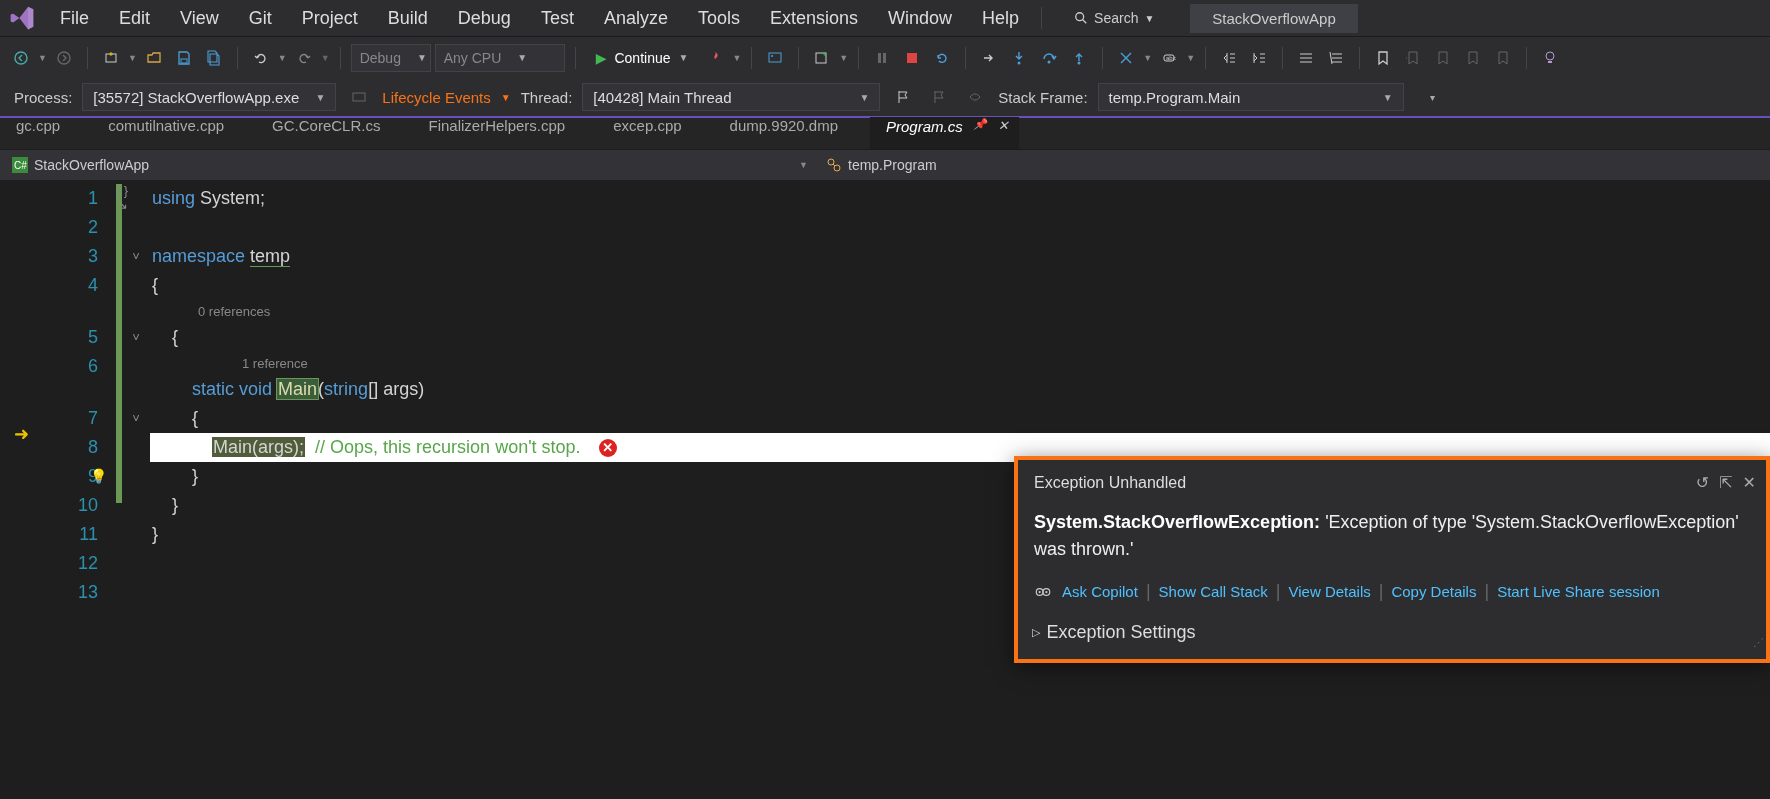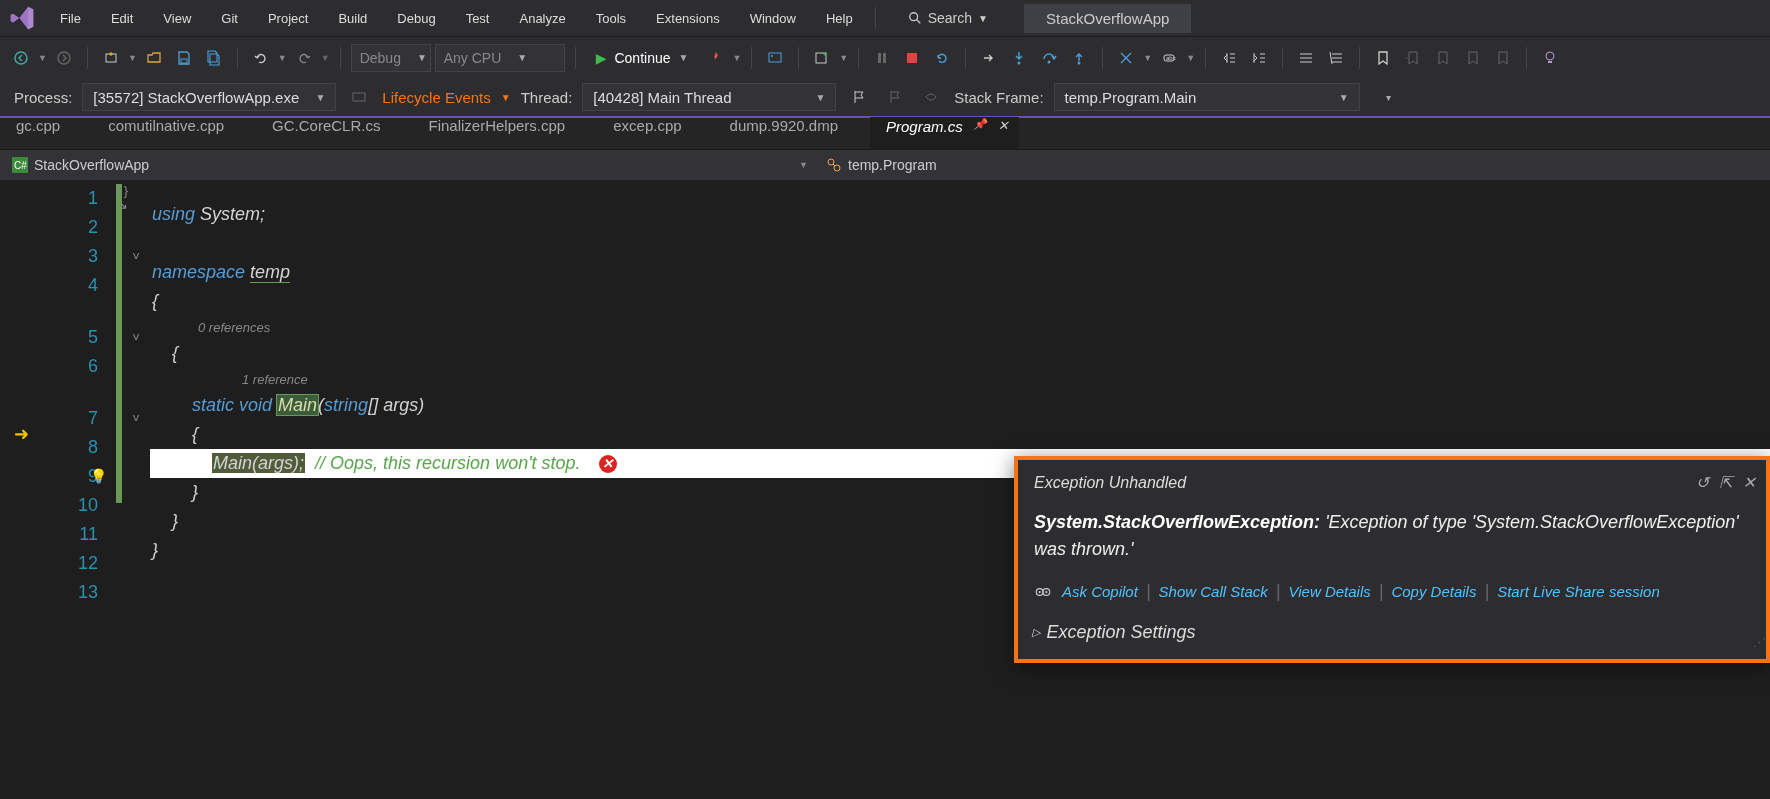--- a/index.html
+++ b/index.html
@@ -1,21 +1,21 @@
 <!DOCTYPE html>
 <html><head>
 <meta charset="utf-8">
 <style>
 * { margin:0; padding:0; box-sizing:border-box; font-family:"Segoe UI",Arial,sans-serif; }
 body { background:#1e1e1e; color:#ccc; width:1770px; height:799px; overflow:hidden; font-size:14px; }
 
 
 .menubar { height:36px; background:#2d2d30; display:flex; align-items:center; padding:0 8px; gap:2px; }
 .vs-logo { width:28px; height:28px; margin-right:8px; }
-.menubar .mitem { padding:6px 14px; color:#ddd; cursor:pointer; font-size:13px;text-align:right;}
+.menubar .mitem { padding:6px 14px; color:#ddd; cursor:pointer; font-size:18px;text-align:right;}
 .search-box { display:flex; align-items:center; gap:6px; padding:4px 10px; color:#ccc; margin-left:14px;}
 .search-box svg { width:14px; height:14px; }
 .app-title { background:#3f3f46; padding:6px 22px; margin-left:24px; font-size:15px;}
 
 
 .toolbar { height:42px; background:#2d2d30; display:flex; align-items:center; padding:2px 8px; gap:4px; border-top:1px solid #1b1b1c;}
 .tbtn { width:26px; height:26px; display:flex; align-items:center; justify-content:center; color:#aaa; border-radius:3px;}
 .tbtn svg { width:16px; height:16px; }
 .sep { width:1px; height:22px; background:#444; margin:0 6px; }
 .combo { background:#333337; border:1px solid #434346; height:28px; display:flex; align-items:center; padding:0 8px; color:#888; gap:16px; font-size:14px;}
@@ -48,21 +48,21 @@
 .editor-wrap { display:flex; height:calc(100% - 36px - 42px - 38px - 34px - 30px); background:#1e1e1e; position:relative;}
 .gutter-left { width:38px; background:#1e1e1e; position:relative;}
 .yellow-arrow { position:absolute; left:14px; color:#f0c000; font-size:18px;}
 .ln-gutter { width:78px; background:#1e1e1e; text-align:right; padding-right:18px; color:#2b91af; font-family:Consolas,monospace; font-size:18px; line-height:29px; padding-top:4px; position:relative;}
 .ln-gutter .bulb { position:absolute; right:-10px; color:#f0c000; font-size:14px;}
 .ln-gutter .bracket-nav { position:absolute; right:-12px; top:4px; color:#888; font-size:13px; line-height:14px;}
 .changebar { width:6px; background:#1e1e1e;}
 .changebar .green { background:#6a9955; height:319px; margin-top:4px;}
 .fold-gutter { width:28px; background:#1e1e1e; font-family:Consolas,monospace; font-size:13px; line-height:29px; color:#888; padding-top:4px;}
 .fold-gutter .v { text-align:center; cursor:pointer;}
-.code { flex:1; font-family:Consolas,monospace; font-size:18px; line-height:29px; padding-top:20px; position:relative;font-style:italic;}
+.code { flex:1; font-family:Consolas,monospace; font-size:18px; line-height:29px; padding-top:4px; position:relative;}
 .code .line { white-space:pre; padding-left:2px; position:relative; height:29px;}
 .kw { color:#569cd6; }
 .type { color:#4ec9b0; }
 .plain { color:#d4d4d4; }
 .method { color:#dcdcaa; }
 .comment { color:#57a64a; }
 .codelens { color:#888; font-size:13px; padding-left:48px; height:23px; line-height:23px;}
 .hl-current { background:#ffffff; }
 .selbox { background:#3b5d3b; outline:1px solid #6a9955; padding:0 1px;}
 .selbox2 { background:#515c3b; padding:0 1px;}
@@ -324,21 +324,21 @@
       <span class="arrow">▼</span>
     </div>
   <div class="tbtn faded">
       <svg viewBox="0 0 16 16">
         <rect x="2" y="4" width="12" height="8" fill="none" stroke="#666"></rect>
       </svg>
     </div>
   <span class="faded">Lifecycle Events</span>
   <span class="faded" style="font-size:10px">▼</span>
   <span class="lbl">Thread:</span>
-  <div class="dcombo" style="width:254px">
+  <div class="dcombo" style="width:298px">
       <span>[40428] Main Thread</span>
       <span class="arrow">▼</span>
     </div>
   <div class="tbtn">
       <svg viewBox="0 0 16 16">
         <path d="M4 2v12M4 3h8l-2 3 2 3H4" fill="none" stroke="#ccc"></path>
       </svg>
     </div>
   <div class="tbtn faded">
       <svg viewBox="0 0 16 16">

